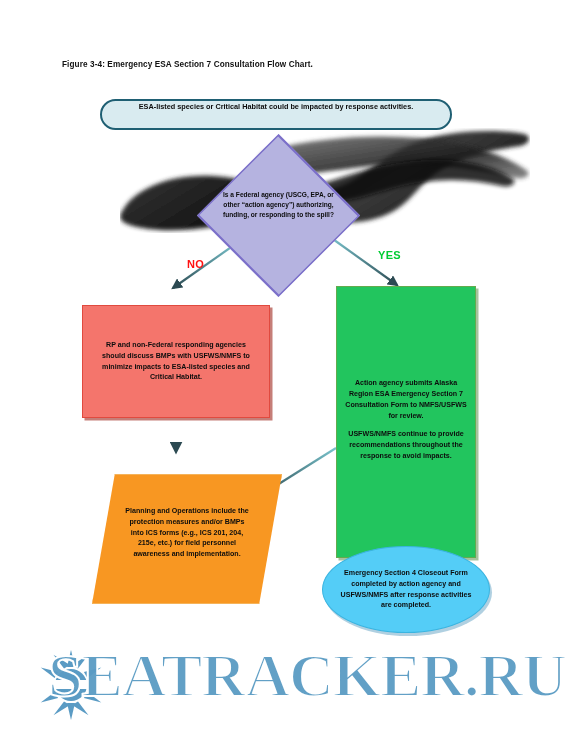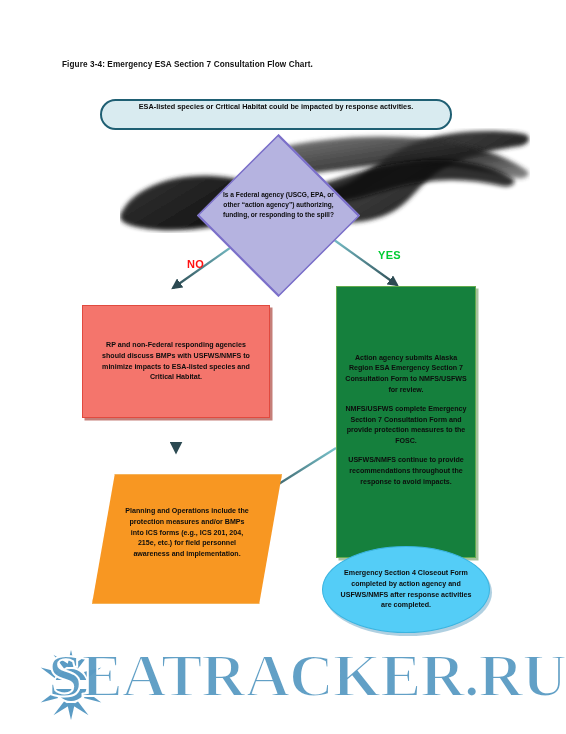--- a/index.html
+++ b/index.html
@@ -118,21 +118,21 @@
   }
   #node-no-action .node-text { width: 163px; }
 
   
   #node-yes-action {
     position: absolute;
     left: 336px;
     top: 286px;
     width: 140px;
     height: 272px;
-    background: #15803d;
+    background: #22c55e;
     border: 1.5px solid #63ab4d;
     box-sizing: border-box;
     display: flex;
     align-items: center;
     justify-content: center;
     z-index: 5;
     box-shadow: 2.5px 2.5px 0 rgba(60,120,40,0.45);
   }
   #node-yes-action .node-text { width: 124px; }
 
@@ -334,21 +334,20 @@
   <div id="label-no" class="branch-label">NO</div>
   <div id="label-yes" class="branch-label">YES</div>
 
   <div id="node-no-action">
     <div class="node-text">RP and non-Federal responding agencies should discuss BMPs with USFWS/NMFS to minimize impacts to ESA-listed species and Critical Habitat.</div>
   </div>
 
   <div id="node-yes-action">
     <div class="node-text">
       <p>Action agency submits Alaska Region ESA Emergency Section 7 Consultation Form to NMFS/USFWS for review.</p>
-      <p>NMFS/USFWS complete Emergency Section 7 Consultation Form and provide protection measures to the FOSC.</p>
       <p>USFWS/NMFS continue to provide recommendations throughout the response to avoid impacts.</p>
     </div>
   </div>
 
   <div id="node-planning">
     <div class="para-shape"></div>
     <div class="node-text">Planning and Operations include the protection measures and/or BMPs into ICS forms (e.g., ICS 201, 204, 215e, etc.) for field personnel awareness and implementation.</div>
   </div>
 
   <div id="node-closeout">

